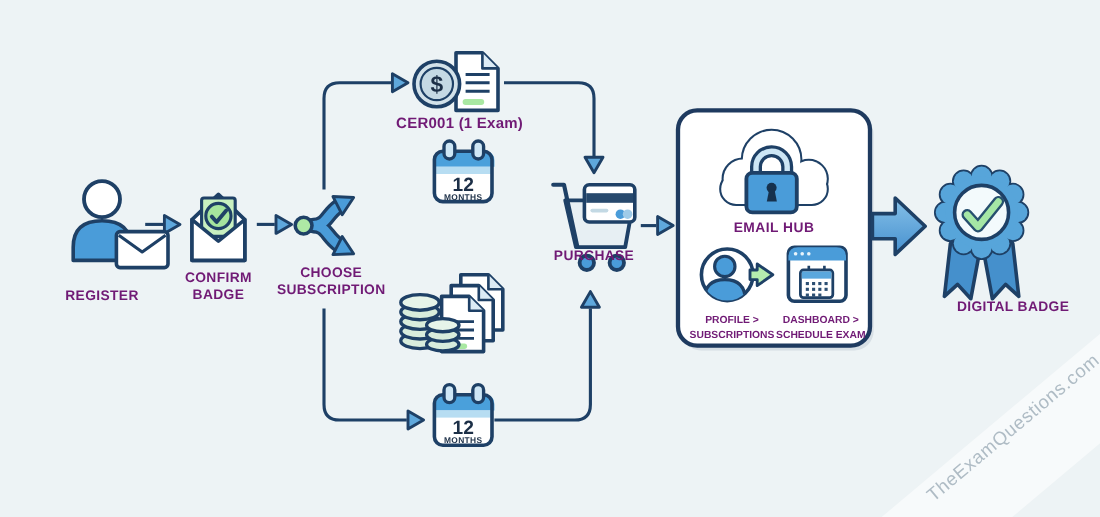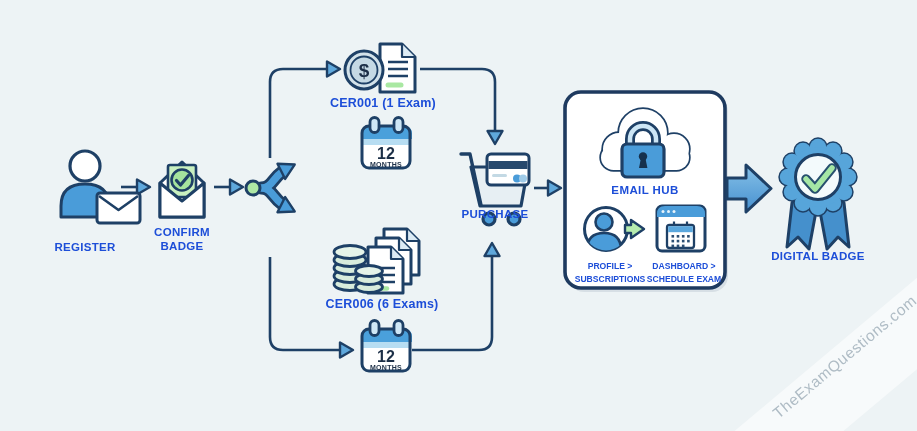--- a/index.html
+++ b/index.html
@@ -14,21 +14,21 @@
     transform:rotate(-40deg);
   }
   svg{position:absolute;left:0;top:0;}
   svg text{
     font-family:"Liberation Sans",sans-serif;
     font-weight:bold;fill:#1c2f47;
   }
   .ln{stroke:#1e4066;stroke-width:2.6;fill:none;}
   .ah{fill:#5fa8dc;stroke:#1e4066;stroke-width:2.4;stroke-linejoin:round;}
   .lbl{
-    position:absolute;text-align:center;color:#1d4ed8;
+    position:absolute;text-align:center;color:#701a75;
     font-weight:bold;font-size:11.5px;line-height:1.25;
     white-space:pre-line;letter-spacing:.3px;
   }
   .lbl.big{font-size:12.5px;letter-spacing:.2px;}
   .lbl.small{font-size:8.6px;line-height:1.5;letter-spacing:0;}
   #wmark{
     position:absolute;left:645px;top:348px;width:400px;
     transform:rotate(-40deg);
     font-size:15.5px;color:#afbcc5;letter-spacing:.6px;
     text-align:center;font-weight:normal;
@@ -271,24 +271,25 @@
       </g>
       <circle cx="818" cy="177" r="22.5" fill="#f3fafc" stroke="#1e4066" stroke-width="3"></circle>
       <path d="M806,179 L815,189 L832,168" fill="none" stroke="#27506f" stroke-width="9.5" stroke-linecap="round" stroke-linejoin="round"></path>
       <path d="M806,179 L815,189 L832,168" fill="none" stroke="#a5e7a5" stroke-width="5.5" stroke-linecap="round" stroke-linejoin="round"></path>
     </g>
   </svg>
 
   <div class="lbl" style="left:35px;top:240px;width:100px;">REGISTER</div>
   <div class="lbl" style="left:132px;top:225px;width:100px;">CONFIRM
 BADGE</div>
+  <div class="lbl" style="left:211px;top:221px;width:130px;">CHOOSE
+SUBSCRIPTION</div>
   <div class="lbl big" style="left:303px;top:96px;width:160px;">CER001 (1 Exam)</div>
-  <div class="lbl big" style="left:302px;top:297px;width:160px;">CER006 (6 Exams)</div>
   <div class="lbl" style="left:445px;top:207px;width:100px;">PURCHASE</div>
   <div class="lbl" style="left:585px;top:183px;width:120px;letter-spacing:.4px;">EMAIL HUB</div>
   <div class="lbl small" style="left:636px;top:260px;width:96px;">DASHBOARD &gt;
 SCHEDULE EXAM</div>
   <div class="lbl small" style="left:564px;top:260px;width:92px;">PROFILE &gt;
 SUBSCRIPTIONS</div>
-  <div class="lbl" style="left:745px;top:249px;width:146px;">DIGITAL BADGE</div>
+  <div class="lbl" style="left:745px;top:249px;width:146px;text-align:right;">DIGITAL BADGE</div>
 
   <div id="wmark">TheExamQuestions.com</div>
 </div>
 
 </body></html>

